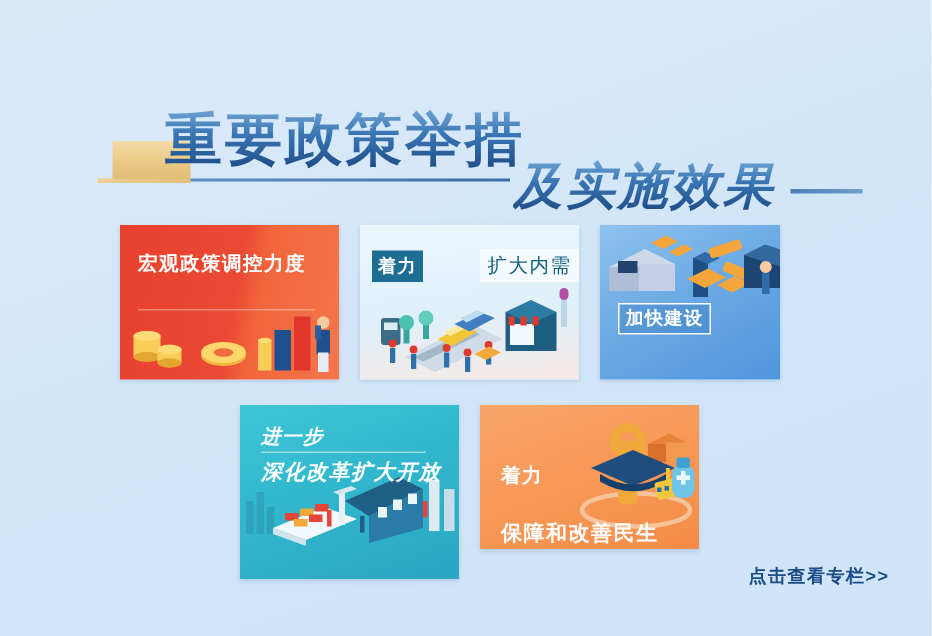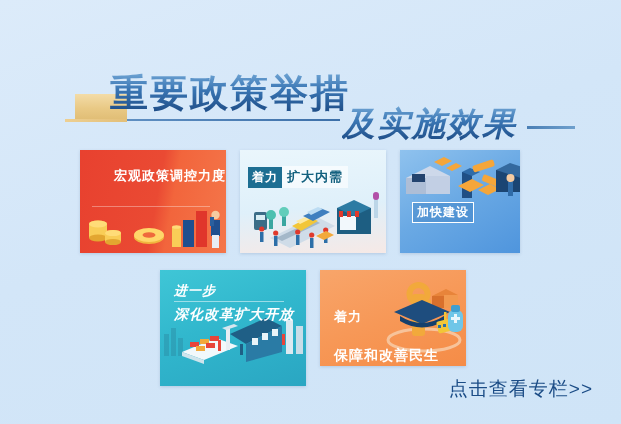--- a/index.html
+++ b/index.html
@@ -48,32 +48,32 @@
     box-shadow:0 1px 3px rgba(40,80,130,.18);
   }
   .card-text{position:absolute;z-index:6;white-space:nowrap;}
   .ln{display:block;font-weight:700;letter-spacing:1px;}
 
   
   #card-1{left:80px;top:150px;width:146px;height:103px;
     background:linear-gradient(100deg,#e8412f 0%,#ea4a33 52%,#f2653c 62%,#f4764a 100%);}
   #card-1 .card-text{left:12px;top:14px;color:#fff;}
   #card-1 .l1{font-size:13px;}
-  #card-1 .l2{font-size:13px;margin-top:3px;margin-left:22px;}
+  #card-1 .l2{font-size:13px;margin-top:3px;}
   #card-1 .divider{position:absolute;left:12px;top:56px;width:118px;height:1px;
     background:rgba(255,255,255,.35);z-index:5;}
 
   
   #card-2{left:240px;top:150px;width:146px;height:103px;
     background:linear-gradient(175deg,#eaf6fc 0%,#dff0fa 55%,#f6e9e6 100%);}
   #card-2 .card-text{left:8px;top:16px;display:flex;align-items:center;}
   #card-2 .tag{background:#1d6e92;color:#fff;font-size:12px;font-weight:700;
     padding:2px 4px;letter-spacing:1px;}
-  #card-2 .rest{color:#14617f;font-size:13px;font-weight:700;letter-spacing:1px;
-    padding:2px 5px;background:rgba(255,255,255,.62);}
+  #card-2 .rest{color:#14617f;font-size:13px;font-weight:400;letter-spacing:1px;
+    padding:2px 5px;background:rgba(255,255,255,.62);margin-left:38px;}
 
   
   #card-3{left:400px;top:150px;width:120px;height:103px;
     background:linear-gradient(150deg,#8fc2ee 0%,#6aa9e4 48%,#4f95dd 100%);}
   #card-3 .card-text{left:12px;top:52px;}
   #card-3 .tag{display:inline-block;border:1px solid #fff;color:#fff;
     font-size:12px;font-weight:700;padding:1px 4px;letter-spacing:1px;
     background:rgba(40,110,180,.30);}
   #card-3 .l2{color:#fff;font-size:14px;font-weight:700;margin-top:5px;letter-spacing:1px;}
 
@@ -89,21 +89,21 @@
   
   #card-5{left:320px;top:270px;width:146px;height:96px;
     background:linear-gradient(160deg,#f8a56a 0%,#f79857 50%,#f58c47 100%);}
   #card-5 .card-text{left:14px;top:38px;color:#fff;}
   #card-5 .l1{font-size:13px;}
   #card-5 .l2{font-size:14px;margin-top:21px;}
 
   
   #cta-link{
     position:absolute;right:28px;top:376px;
-    color:#1b4c86;font-size:19px;font-weight:400;letter-spacing:1px;
+    color:#1b4c86;font-size:12px;font-weight:700;letter-spacing:1px;
     text-decoration:none;cursor:pointer;white-space:nowrap;
   }
 
   
   .art{position:absolute;z-index:2;}
 </style>
 </head>
 <body>
 
 <div id="title-block">

